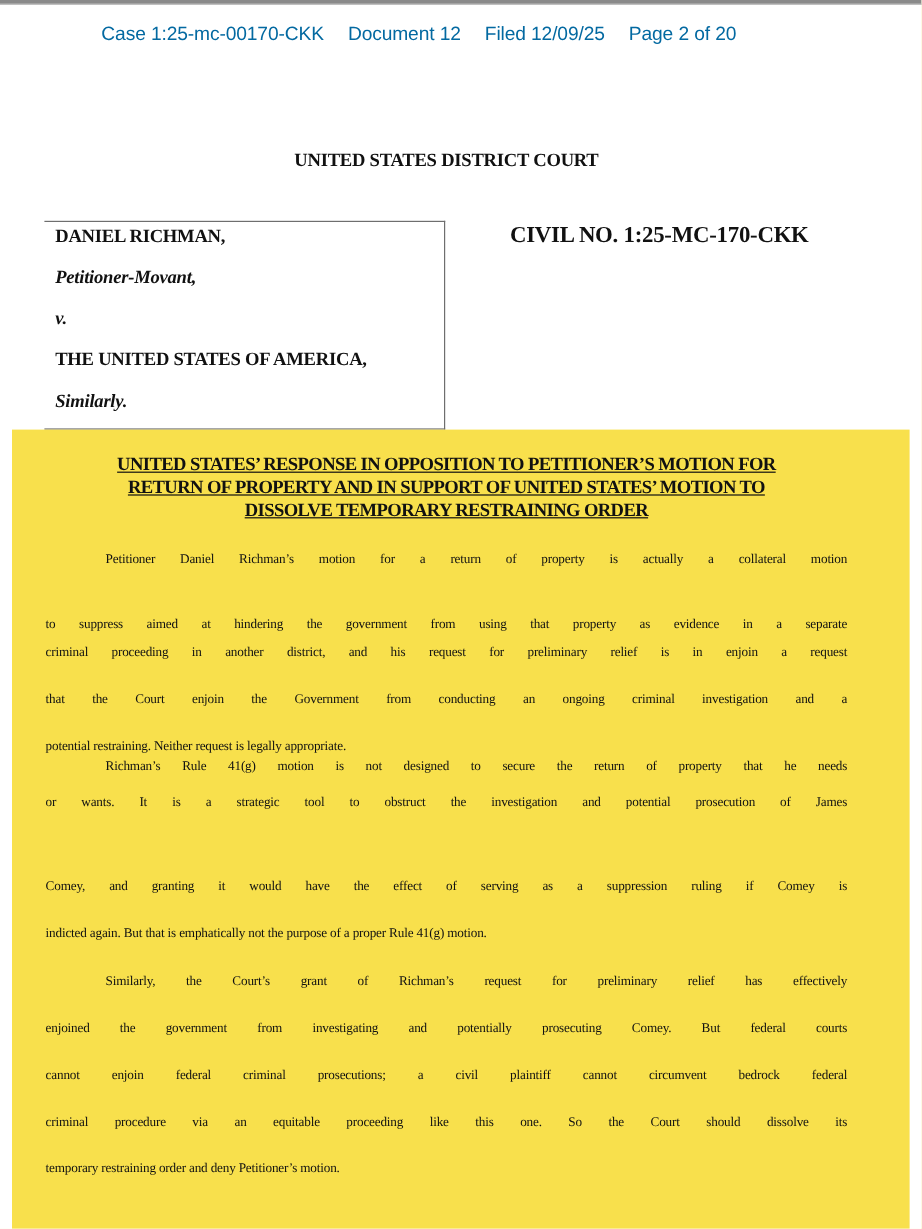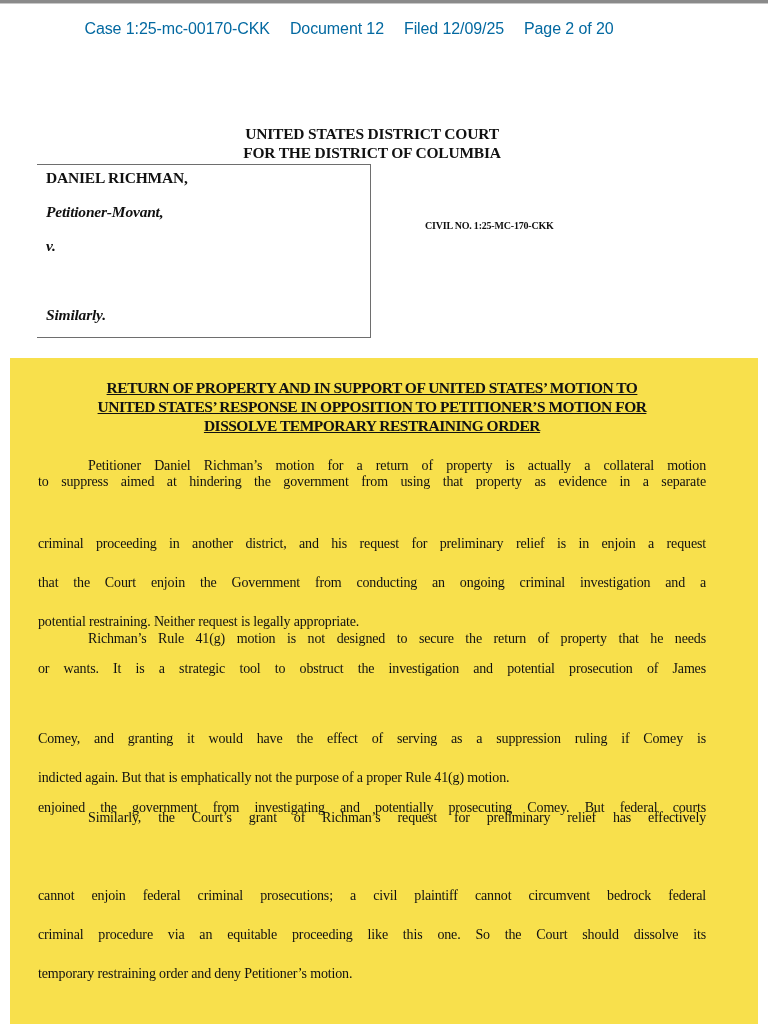--- a/index.html
+++ b/index.html
@@ -45,43 +45,43 @@
     text-align: center;
     font-weight: bold;
     font-size: 15.5px;
     line-height: 19px;
     letter-spacing: -0.2px;
     margin-top: 15px;
   }
   .caption-box {
     position: absolute;
     left: 37px;
-    top: 164px;
+    top: 184px;
     width: 333px;
     height: 172px;
     border-top: 1.5px solid #6e6e6e;
     border-right: 1.5px solid #6e6e6e;
     border-bottom: 1.5px solid #6e6e6e;
     text-align: center;
   }
   .cap-line {
     position: absolute;
     left: 9px;
     font-size: 15.5px;
     white-space: nowrap;
     letter-spacing: -0.2px;
   }
   .cap-bold { font-weight: bold; }
   .cap-italic { font-style: italic; font-weight: bold; }
   .civil-no {
     position: absolute;
     left: 425px;
-    top: 220px;
+    top: 186px;
     font-weight: bold;
-    font-size: 10px;
+    font-size: 19px;
     letter-spacing: -0.2px;
     white-space: nowrap;
   }
   .highlight {
     position: absolute;
     left: 10px;
     top: 358px;
     width: 748px;
     height: 666px;
     background: #f8e04c;
@@ -95,21 +95,21 @@
     font-weight: bold;
     font-size: 15.5px;
     line-height: 19px;
     text-decoration: underline;
     letter-spacing: -0.5px;
   }
   .body-line {
     position: absolute;
     left: 38px;
     width: 668px;
-    font-size: 14px;
+    font-size: 11px;
     line-height: 20px;
     white-space: nowrap;
     letter-spacing: -0.15px;
   }
   .body-line.justify {
     text-align: justify;
     text-align-last: justify;
   }
   .body-line.indent { left: 88px; width: 618px; }
 </style>
@@ -117,48 +117,48 @@
 <body>
 
 <div class="top-bar"></div>
 
 <div class="ecf-header">
   <span>Case 1:25-mc-00170-CKK</span><span class="gap"></span><span>Document 12</span><span class="gap"></span><span>Filed 12/09/25</span><span class="gap"></span><span>Page 2 of 20</span>
 </div>
 
 <div class="court-title">
   <div>UNITED STATES DISTRICT COURT</div>
-  <div>FOR THE DISTRICT OF COLUMBIA</div>
 </div>
 
 <div class="caption-box">
   <div class="cap-line cap-bold" style="top:4px">DANIEL RICHMAN,</div>
   <div class="cap-line cap-italic" style="top:38px">Petitioner-Movant,</div>
   <div class="cap-line cap-italic" style="top:72px">v.</div>
+  <div class="cap-line cap-bold" style="top:106px">THE UNITED STATES OF AMERICA,</div>
   <div class="cap-line cap-italic" style="top:141px">Similarly.</div>
 </div>
 
 <div class="civil-no">CIVIL NO. 1:25-MC-170-CKK</div>
 
 <div class="highlight"></div>
 
 <div class="doc-title">
+  <div>UNITED STATES’ RESPONSE IN OPPOSITION TO PETITIONER’S MOTION FOR</div>
   <div>RETURN OF PROPERTY AND IN SUPPORT OF UNITED STATES’ MOTION TO</div>
-  <div>UNITED STATES’ RESPONSE IN OPPOSITION TO PETITIONER’S MOTION FOR</div>
   <div>DISSOLVE TEMPORARY RESTRAINING ORDER</div>
 </div>
 
 <div class="body-line indent justify" style="top:456px">Petitioner Daniel Richman’s motion for a return of property is actually a collateral motion</div>
-<div class="body-line justify" style="top:472px">to suppress aimed at hindering the government from using that property as evidence in a separate</div>
+<div class="body-line justify" style="top:510px">to suppress aimed at hindering the government from using that property as evidence in a separate</div>
 <div class="body-line justify" style="top:534px">criminal proceeding in another district, and his request for preliminary relief is in enjoin a request</div>
 <div class="body-line justify" style="top:573px">that the Court enjoin the Government from conducting an ongoing criminal investigation and a</div>
 <div class="body-line" style="top:612px">potential restraining.  Neither request is legally appropriate.</div>
 
 <div class="body-line indent justify" style="top:629px">Richman’s Rule 41(g) motion is not designed to secure the return of property that he needs</div>
 <div class="body-line justify" style="top:659px">or wants.  It is a strategic tool to obstruct the investigation and potential prosecution of James</div>
 <div class="body-line justify" style="top:729px">Comey, and granting it would have the effect of serving as a suppression ruling if Comey is</div>
 <div class="body-line" style="top:768px">indicted again.  But that is emphatically not the purpose of a proper Rule 41(g) motion.</div>
 
 <div class="body-line indent justify" style="top:808px">Similarly, the Court’s grant of Richman’s request for preliminary relief has effectively</div>
-<div class="body-line justify" style="top:798px">enjoined the government from investigating and potentially prosecuting Comey.  But federal courts</div>
+<div class="body-line justify" style="top:847px">enjoined the government from investigating and potentially prosecuting Comey.  But federal courts</div>
 <div class="body-line justify" style="top:886px">cannot enjoin federal criminal prosecutions; a civil plaintiff cannot circumvent bedrock federal</div>
 <div class="body-line justify" style="top:925px">criminal procedure via an equitable proceeding like this one.  So the Court should dissolve its</div>
 <div class="body-line" style="top:964px">temporary restraining order and deny Petitioner’s motion.</div>
 
 </body></html>

